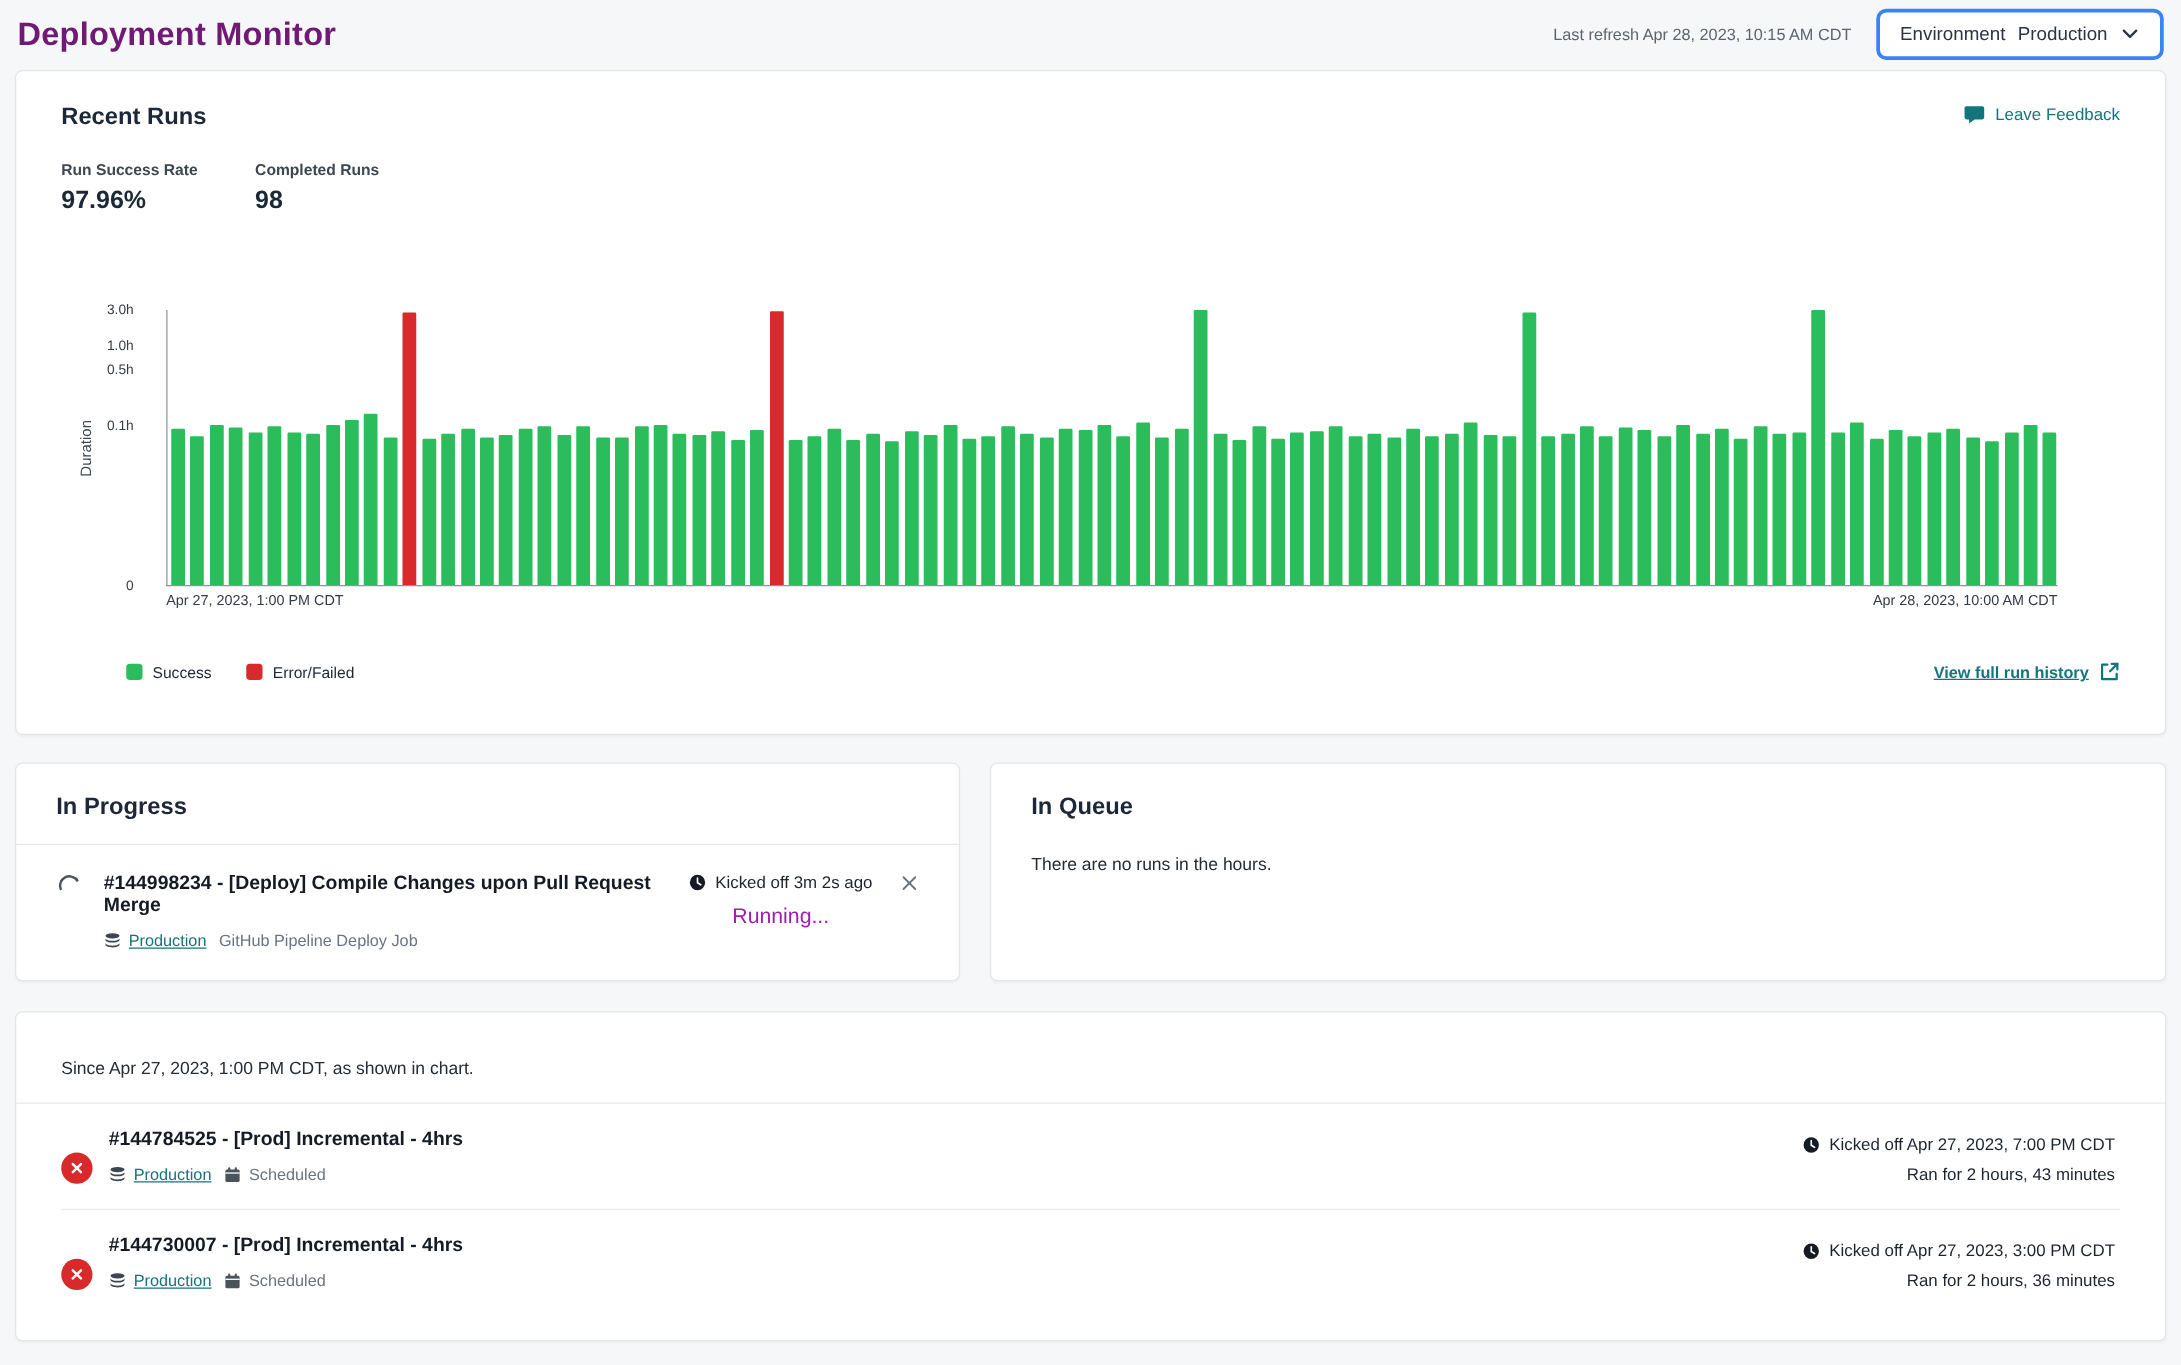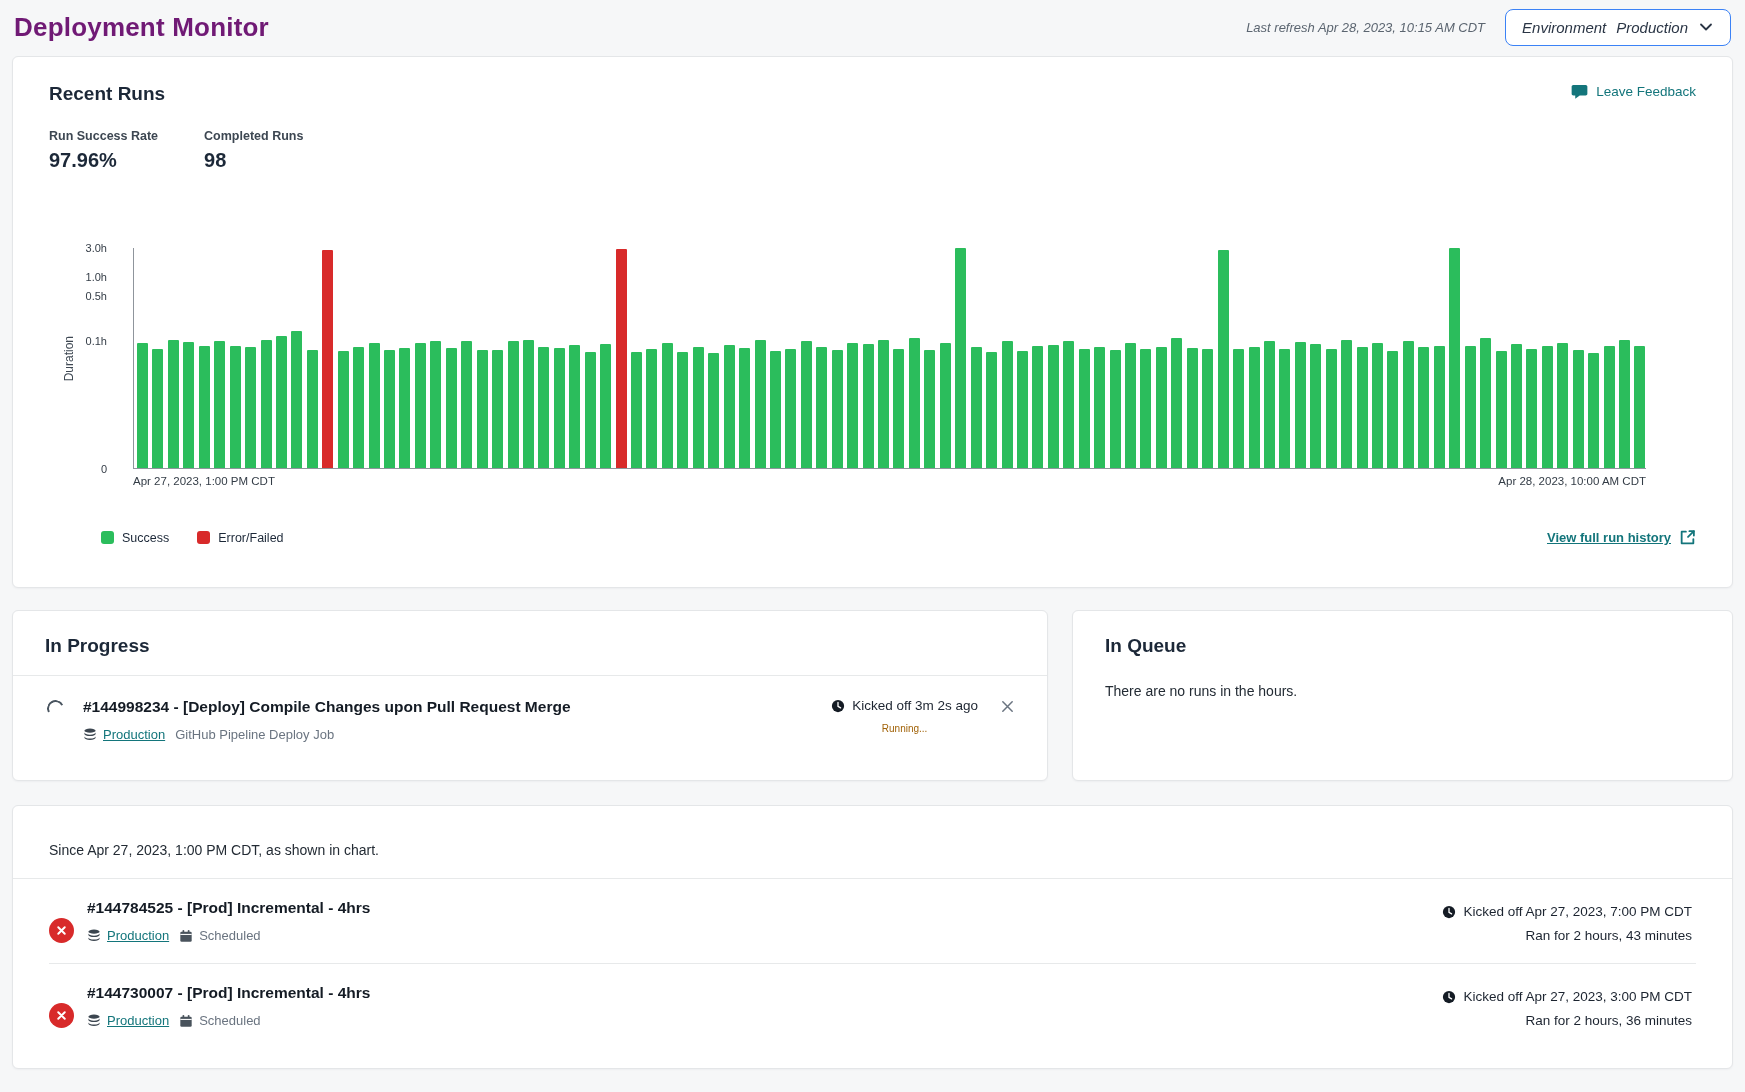--- a/index.html
+++ b/index.html
@@ -8,25 +8,25 @@
     font-family: "Liberation Sans", "DejaVu Sans", sans-serif;
     background:#f6f7f8;
     color:#1c2838;
     overflow:hidden;
   }
   .page { padding:0 12px; }
 
   
   .topbar { display:flex; align-items:center; justify-content:space-between; padding:10px 2px 12px 2px; height:56px; }
   .topbar h1 { font-size:26px; font-weight:700; color:#701a75; letter-spacing:.2px; }
-  .topbar-right { display:flex; align-items:center; gap:20px;font-style:italic; }
+  .topbar-right { display:flex; align-items:center; gap:20px; }
   .last-refresh { font-size:13px; color:#5b6570; }
   .env-select {
     display:flex; align-items:center; gap:10px;
-    background:#fff; border:1px solid #3b82f6; border-radius:8px;
+    background:#fff; border:3px solid #3b82f6; border-radius:8px;
     padding:9px 16px; font-size:15px; color:#2a3545; cursor:pointer;
   }
   .env-select .chev { display:flex; }
 
   
   .card {
     background:#fff; border:1px solid #e4e6e8; border-radius:6px;
     box-shadow:0 1px 2px rgba(20,30,40,.04);
   }
   .card-lg { padding:26px 36px 24px 36px; }
@@ -56,41 +56,41 @@
 
   .chart-footer { display:flex; align-items:center; justify-content:space-between; margin-top:42px; }
   .legend { display:flex; align-items:center; gap:28px; margin-left:52px; }
   .legend-item { display:flex; align-items:center; gap:8px; font-size:12.5px; color:#1c2838; }
   .legend-swatch { width:13px; height:13px; border-radius:3px; display:inline-block; }
   .history-link { display:flex; align-items:center; gap:8px; font-size:13px; color:#13757b; cursor:pointer; }
   .history-link .lbl { text-decoration:underline; font-weight:700; }
 
   
   .mid-row { display:flex; gap:24px; margin-top:22px; }
-  #in-progress { width:1036px; min-height:171px; padding:24px 32px; }
+  #in-progress { width:756px; min-height:171px; padding:24px 32px; }
   #in-queue { flex:1; min-height:171px; padding:24px 32px; }
   .divider { border:none; border-top:1px solid #e7e9ea; margin:18px -32px 0 -32px; }
   .queue-empty { font-size:14px; color:#232b34; margin-top:26px; }
 
   .run-row { display:flex; align-items:flex-start; padding-top:22px; }
   .run-icon-col { width:38px; padding-top:2px; }
   .spinner {
     width:17px; height:17px; border-radius:50%;
     border:2px solid transparent; border-top-color:#4a5560; border-left-color:#4a5560;
     transform:rotate(18deg); margin-left:2px;
   }
   .run-main { flex:1; }
   .run-title { font-size:15.5px; font-weight:700; color:#141b24; }
   .run-meta { display:flex; align-items:center; gap:10px; margin-top:11px; }
   .meta-link { display:flex; align-items:center; gap:6px; font-size:13px; color:#13757b; cursor:pointer; }
   .meta-link .lbl { text-decoration:underline; }
   .meta-plain { display:flex; align-items:center; gap:6px; font-size:13px; color:#6a7480; }
   .run-right { text-align:right; }
   .kicked { display:flex; align-items:center; justify-content:flex-end; gap:7px; font-size:13.5px; color:#1c2430; }
-  .run-substatus { font-size:10px; color:#a16207; margin-top:10px; text-align:center; }
+  .run-substatus { font-size:17px; color:#a21caf; margin-top:10px; text-align:center; }
   .close-btn { margin-left:22px; padding-top:1px; cursor:pointer; display:flex; }
 
   
   #failed-runs { margin-top:24px; padding:26px 36px 20px 36px; }
   #failed-runs h2 { font-size:20px; }
   .failed-sub { font-size:14px; color:#232b34; margin-top:10px; }
   .failed-divider { border:none; border-top:1px solid #e7e9ea; margin:20px -36px 0 -36px; }
   .failed-row { display:flex; align-items:flex-end; padding:20px 4px 20px 0; }
   .failed-row + .failed-row { border-top:1px solid #e7e9ea; }
   .fail-badge {

